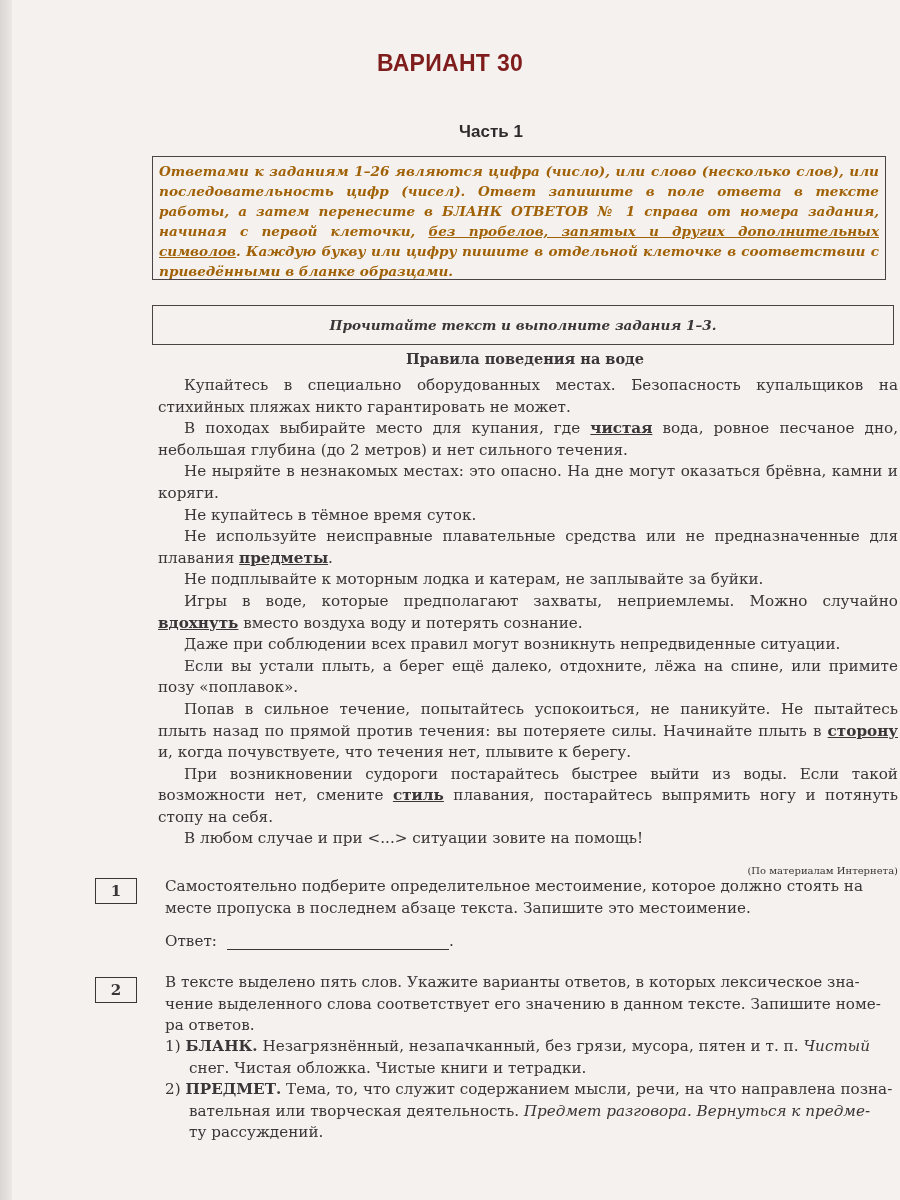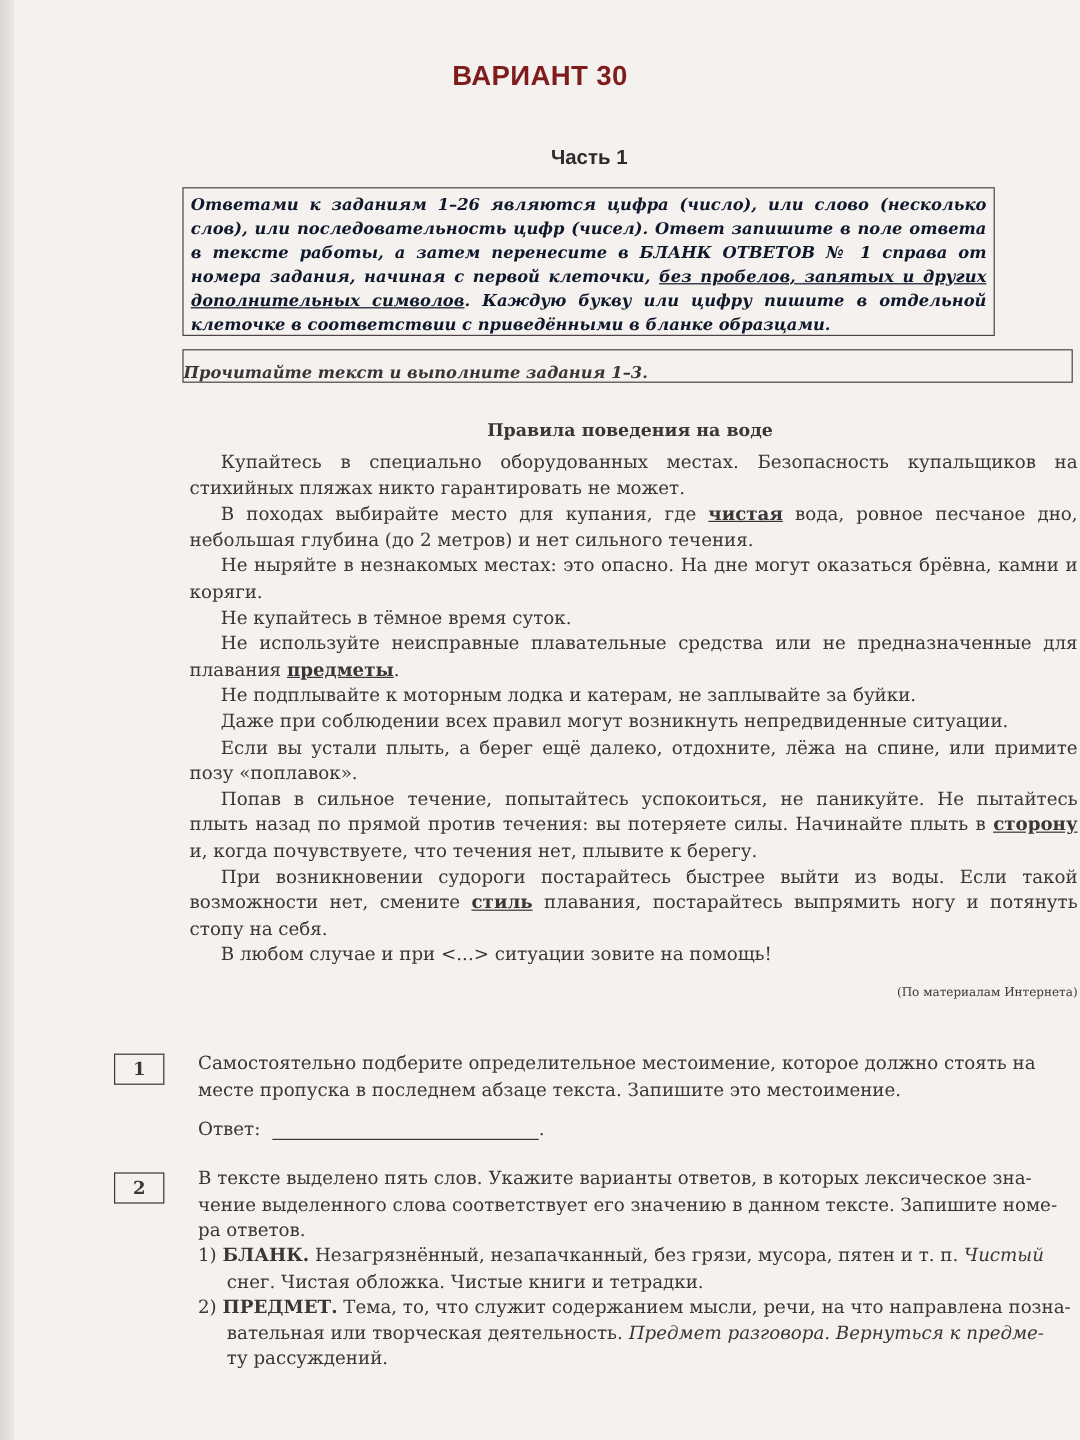--- a/index.html
+++ b/index.html
@@ -3,26 +3,26 @@
 <meta charset="utf-8">
 <style>
   html,body{margin:0;padding:0;}
   body{width:900px;height:1200px;background:#f4f1ef;overflow:hidden;position:relative;
        font-family:"DejaVu Serif","Liberation Serif",serif;color:#3a3536;}
   .page-edge{position:absolute;left:0;top:0;width:12px;height:1200px;background:linear-gradient(90deg,#d9d5d3,#ece8e6);}
   .title{position:absolute;left:0;width:900px;text-align:center;top:50px;
          font-family:"Liberation Sans",sans-serif;font-weight:bold;font-size:23px;color:#7f1d1d;letter-spacing:0.3px;}
   .part{position:absolute;left:0;width:900px;text-align:center;top:122px;
         font-family:"Liberation Sans",sans-serif;font-weight:bold;font-size:17px;color:#2f2a2b;margin-left:41px;}
-  .instr-box{position:absolute;left:152px;top:156px;width:677px;height:124px;border:1.5px solid #4a4446;
+  .instr-box{position:absolute;left:152px;top:156px;width:734px;height:124px;border:1.5px solid #4a4446;
              padding:4px 6px;box-sizing:border-box;font-style:italic;font-weight:bold;font-size:13.6px;line-height:20px;
-             text-align:justify;color:#0f172a;}
+             text-align:justify;color:#a16207;}
   .instr-box u{text-decoration:underline;}
-  .read-box{position:absolute;left:152px;top:291px;width:742px;height:28px;border:1.5px solid #4a4446;
-            box-sizing:border-box;text-align:left;font-style:italic;font-weight:bold;font-size:13.6px;line-height:38px;}
+  .read-box{position:absolute;left:152px;top:305px;width:742px;height:40px;border:1.5px solid #4a4446;
+            box-sizing:border-box;text-align:center;font-style:italic;font-weight:bold;font-size:13.6px;line-height:38px;}
   .text-title{position:absolute;left:0;width:1050px;text-align:center;top:350px;font-weight:bold;font-size:14.5px;}
   .passage{position:absolute;left:158px;top:375px;width:740px;font-size:15.2px;line-height:21.6px;text-align:justify;}
   .passage p{margin:0;text-indent:26px;}
   .passage .hl{font-weight:bold;text-decoration:underline;}
   .source{text-align:right;font-size:10px;margin-top:10px;}
   .task-num{position:absolute;left:95px;width:42px;height:26px;border:1.5px solid #3a3536;box-sizing:border-box;
             text-align:center;font-weight:bold;font-size:15px;line-height:24px;}
   .task-text{position:absolute;left:165px;width:735px;font-size:15.2px;line-height:21.5px;white-space:nowrap;overflow:hidden;}
   .answer-row{position:absolute;left:165px;top:932px;font-size:15.2px;}
   .answer-line{display:inline-block;width:222px;border-bottom:1px solid #3a3536;vertical-align:bottom;margin-left:10px;height:16px;}
@@ -47,20 +47,21 @@
 
 <div class="text-title">Правила поведения на воде</div>
 
 <div class="passage">
   <p>Купайтесь в специально оборудованных местах. Безопасность купальщиков на стихийных пляжах никто гарантировать не может.</p>
   <p><span>В походах выбирайте место для купания, где </span><span class="hl">чистая</span><span> вода, ровное песчаное дно, небольшая глубина (до 2 метров) и нет сильного течения.</span></p>
   <p>Не ныряйте в незнакомых местах: это опасно. На дне могут оказаться брёвна, камни и коряги.</p>
   <p>Не купайтесь в тёмное время суток.</p>
   <p><span>Не используйте неисправные плавательные средства или не предназначенные для плавания </span><span class="hl">предметы</span><span>.</span></p>
   <p>Не подплывайте к моторным лодка и катерам, не заплывайте за буйки.</p>
+  <p><span>Игры в воде, которые предполагают захваты, неприемлемы. Можно случайно </span><span class="hl">вдохнуть</span><span> вместо воздуха воду и потерять сознание.</span></p>
   <p>Даже при соблюдении всех правил могут возникнуть непредвиденные ситуации.</p>
   <p>Если вы устали плыть, а берег ещё далеко, отдохните, лёжа на спине, или примите позу «поплавок».</p>
   <p><span>Попав в сильное течение, попытайтесь успокоиться, не паникуйте. Не пытайтесь плыть назад по прямой против течения: вы потеряете силы. Начинайте плыть в </span><span class="hl">сторону</span><span> и, когда почувствуете, что течения нет, плывите к берегу.</span></p>
   <p><span>При возникновении судороги постарайтесь быстрее выйти из воды. Если такой возможности нет, смените </span><span class="hl">стиль</span><span> плавания, постарайтесь выпрямить ногу и потянуть стопу на себя.</span></p>
   <p>В любом случае и при &lt;...&gt; ситуации зовите на помощь!</p>
   <div class="source">(По материалам Интернета)</div>
 </div>
 
 <div class="task-num" style="top:878px;">1</div>
 <div class="task-text" style="top:876px;">

